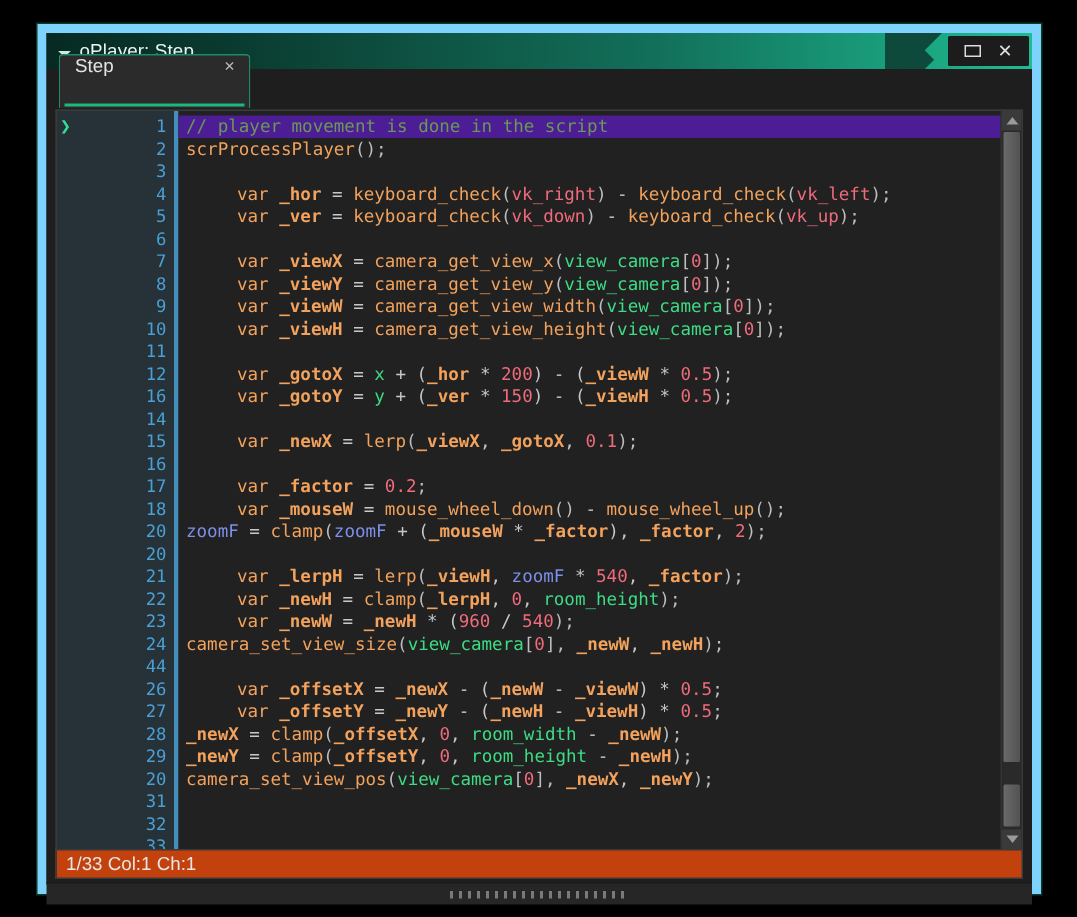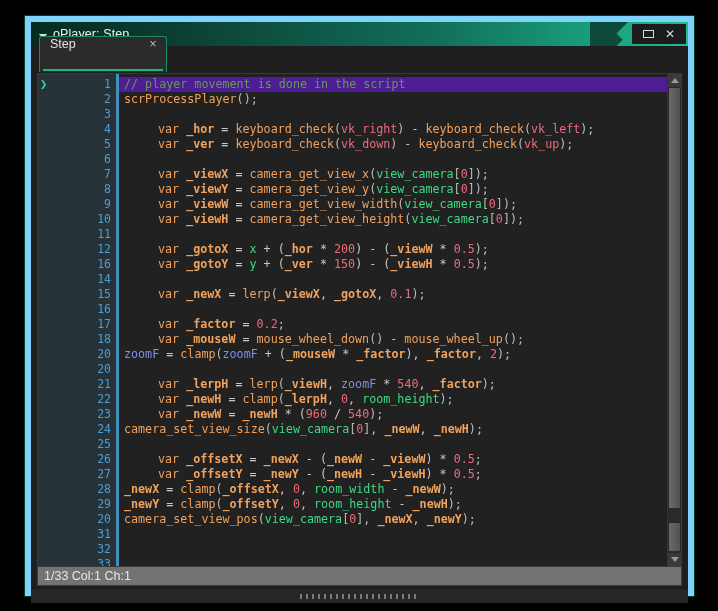--- a/index.html
+++ b/index.html
@@ -277,21 +277,21 @@
 
   
   #statusbar {
     height: 22px;
     background: #1e1e1e;
     padding: 0 6px 2px 6px;
     box-sizing: border-box;
   }
   #statusbar-inner {
     height: 20px;
-    background: #737373;
+    background: #c2410c;
     border: 1px solid #3a3a3a;
     display: flex;
     align-items: center;
     padding-left: 6px;
     box-sizing: border-box;
   }
   #status-text {
     color: #e6e6e6;
     font-size: 12.5px;
     white-space: pre;
@@ -359,21 +359,21 @@
           <div class="gutter-row">15</div>
           <div class="gutter-row">16</div>
           <div class="gutter-row">17</div>
           <div class="gutter-row">18</div>
           <div class="gutter-row">20</div>
           <div class="gutter-row">20</div>
           <div class="gutter-row">21</div>
           <div class="gutter-row">22</div>
           <div class="gutter-row">23</div>
           <div class="gutter-row">24</div>
-          <div class="gutter-row">25</div>
+          <div class="gutter-row">44</div>
           <div class="gutter-row">26</div>
           <div class="gutter-row">27</div>
           <div class="gutter-row">28</div>
           <div class="gutter-row">29</div>
           <div class="gutter-row">20</div>
           <div class="gutter-row">31</div>
           <div class="gutter-row">32</div>
           <div class="gutter-row">33</div>
         </div>
       <div id="gutter-edge"></div>

